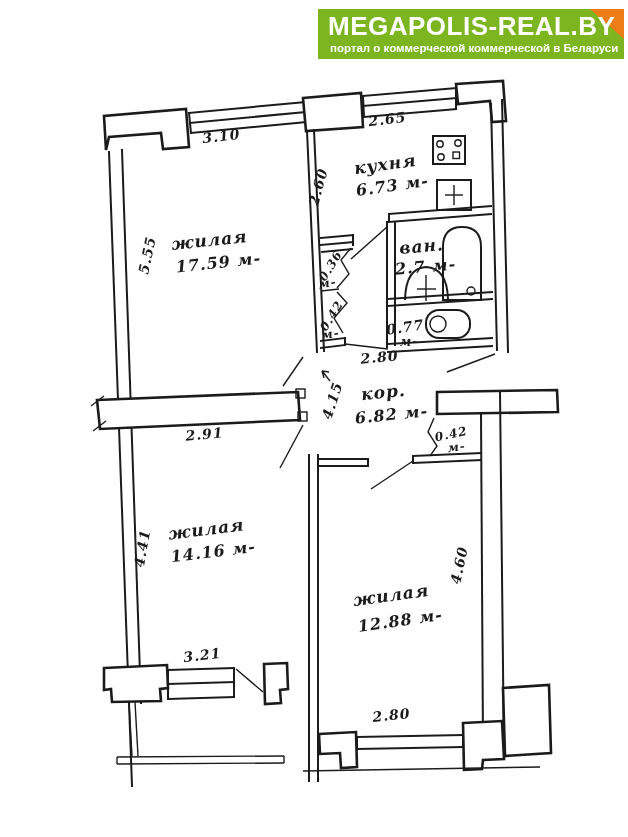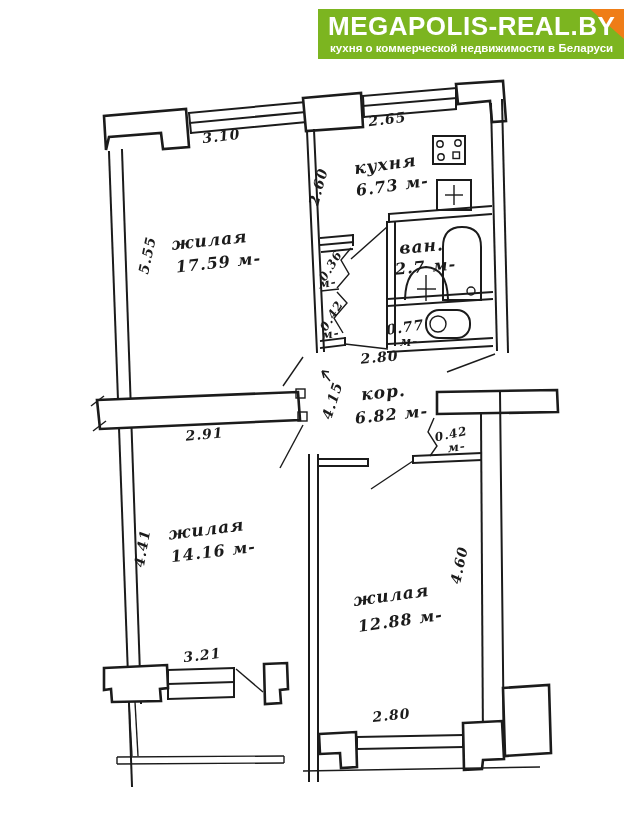--- a/index.html
+++ b/index.html
@@ -40,21 +40,21 @@
 </style>
 </head>
 <body>
 
 <div class="page">
 
   <header>
     <div class="logo">
       <div class="logo-corner"></div>
       <div class="logo-title">MEGAPOLIS-REAL.BY</div>
-      <div class="logo-subtitle">кухня о коммерческой недвижимости в Беларуси</div>
+      <div class="logo-subtitle">портал о коммерческой коммерческой в Беларуси</div>
     </div>
   </header>
 
   <svg class="plan" width="628" height="837" viewBox="0 0 628 837">
 
     <g>
 
       <path class="ink" d="M109,152 L132,786"></path>
       <path class="ink" d="M122,150 L141,703"></path>
 

